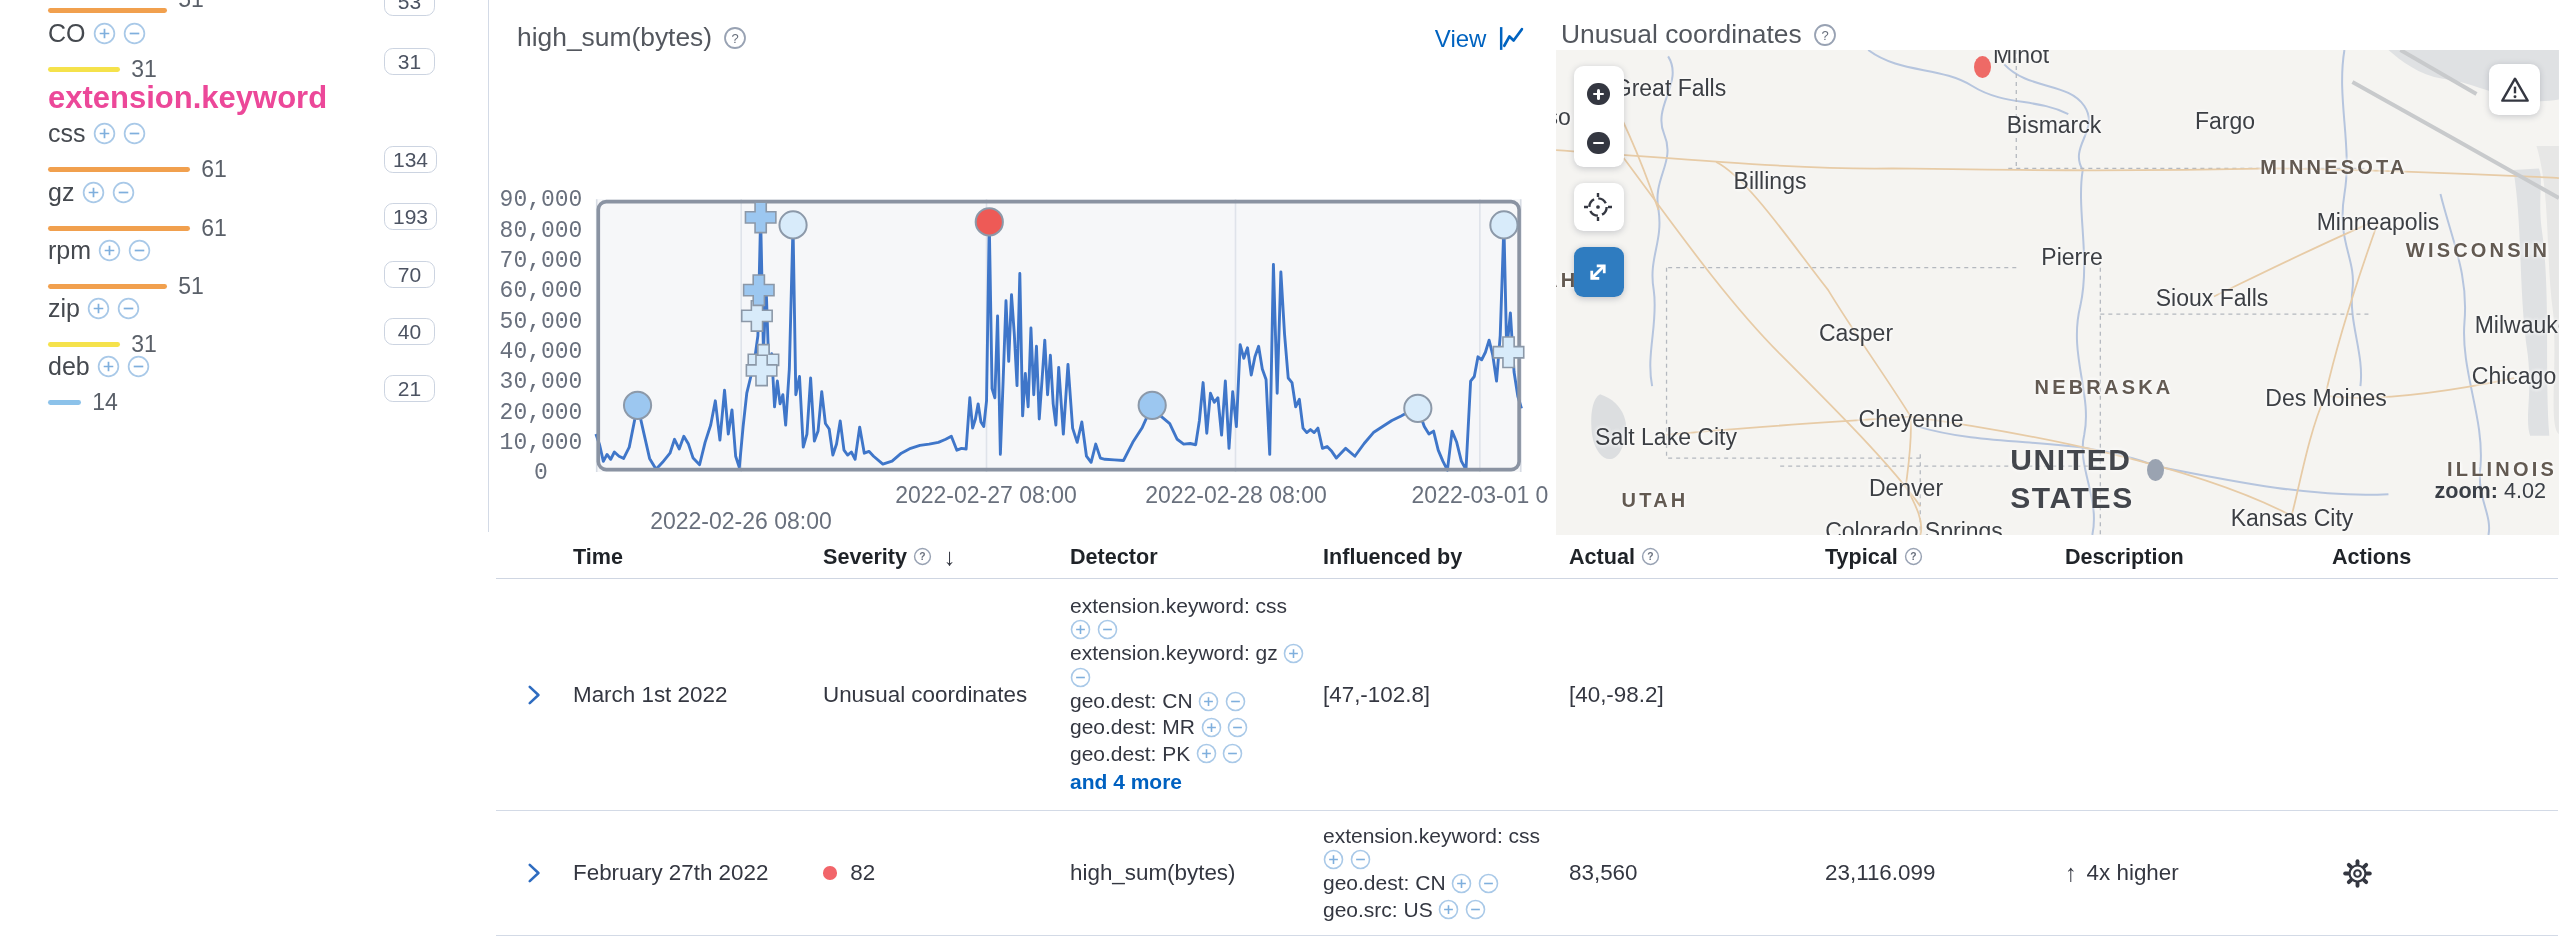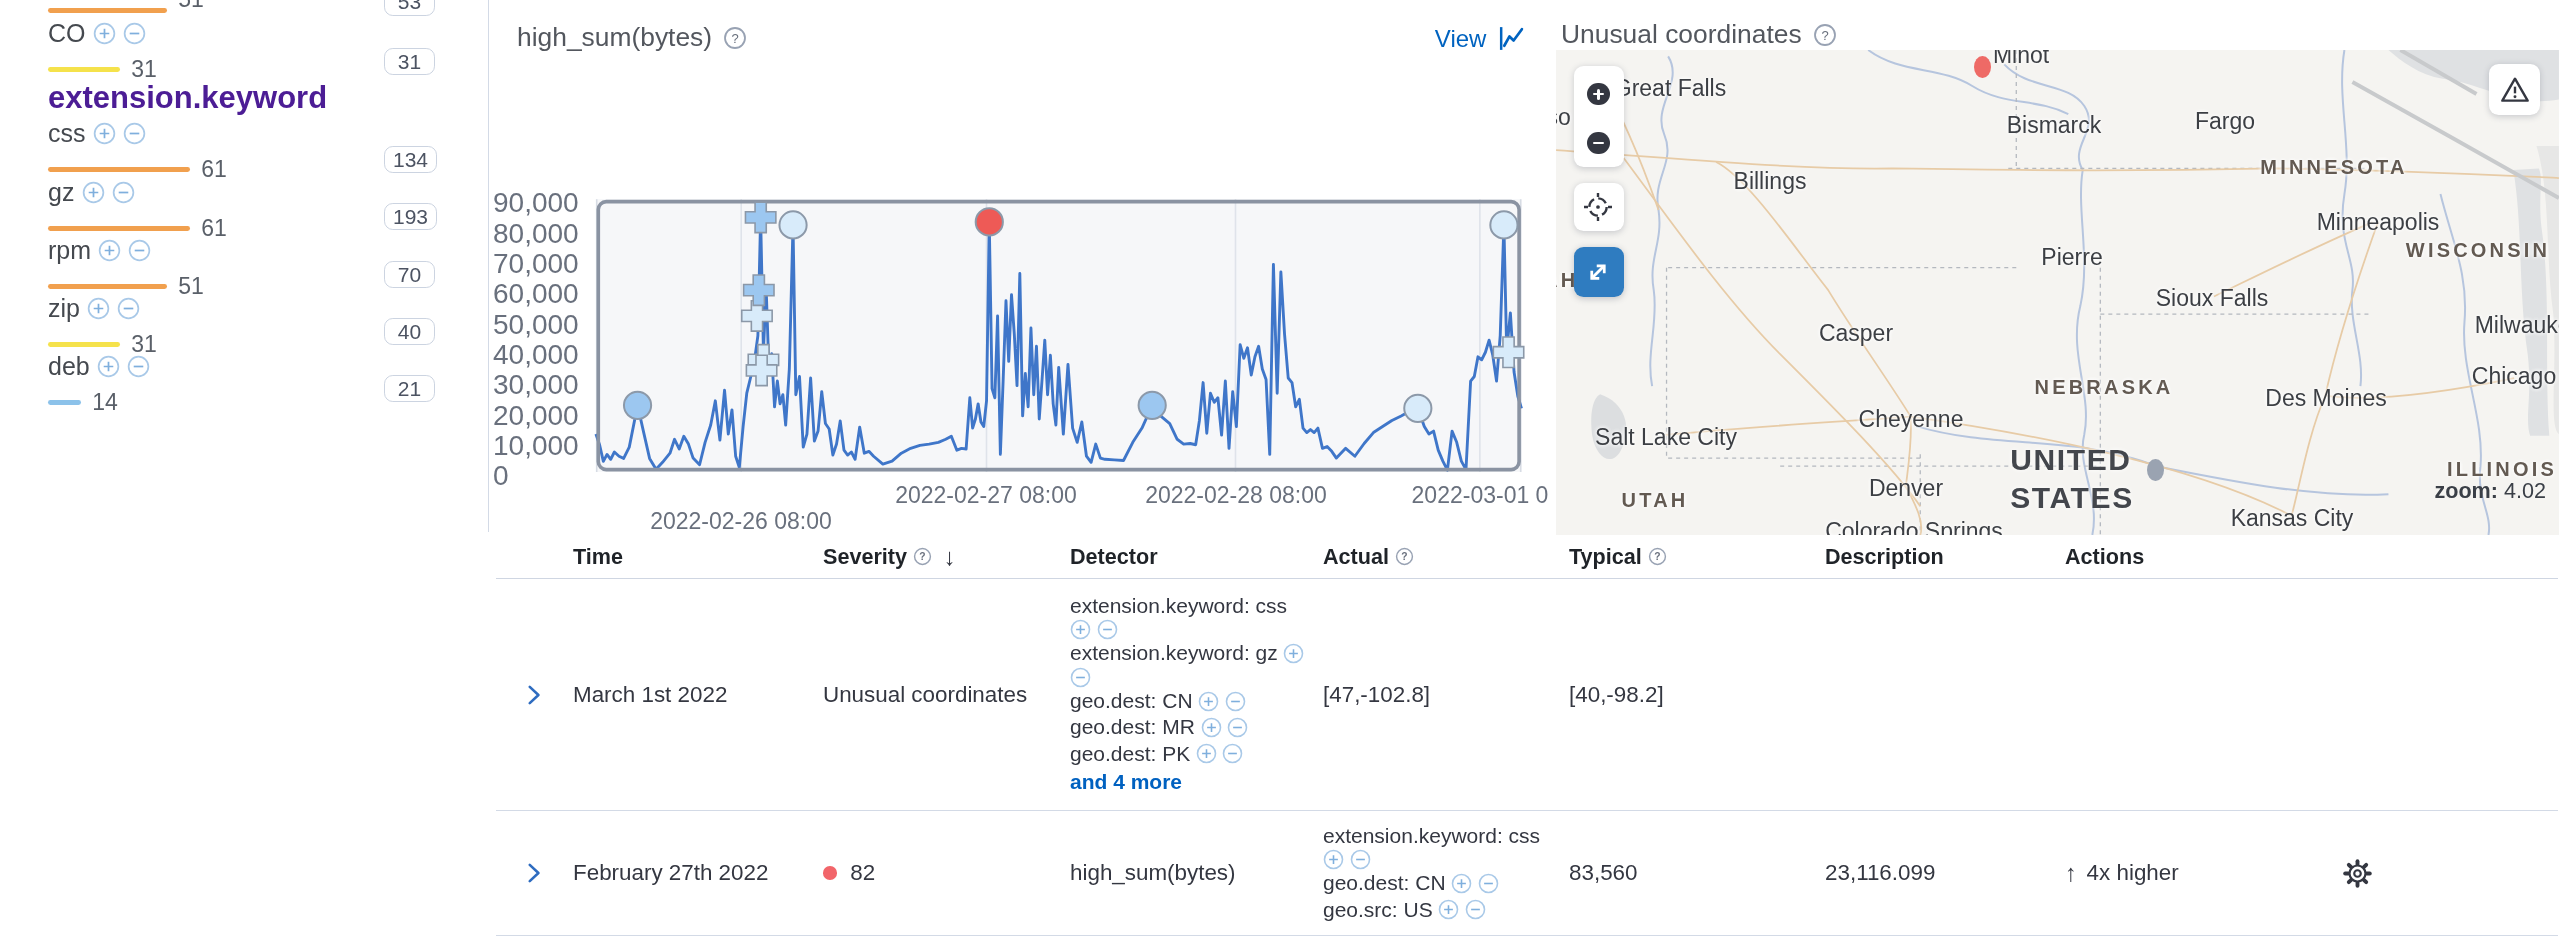--- a/index.html
+++ b/index.html
@@ -9,30 +9,30 @@
   
   #facet-panel{left:0;top:0;width:488px;height:530px;overflow:hidden;background:#fff;}
   .facet-item{position:absolute;left:48px;}
   .facet-label-row{display:flex;align-items:center;gap:7.2px;font-size:25px;color:#45494f;}
   .facet-bar-row{display:flex;align-items:center;gap:11.2px;margin-top:9.6px;height:24px;}
   .facet-bar{height:5.6px;border-radius:2.4px;}
   .facet-value{font-size:23px;color:#5a6069;}
   .facet-badge{position:absolute;left:384px;min-width:51px;height:27px;border:1.6px solid #ccd4e1;
       border-radius:8.8px;display:flex;align-items:center;justify-content:center;
       font-size:21px;color:#4c5362;background:#fff;box-sizing:border-box;padding:0 8px;}
-  #facet-header{left:48px;top:80px;font-size:31px;font-weight:bold;color:#4c1d95;}
+  #facet-header{left:48px;top:80px;font-size:31px;font-weight:bold;color:#ec4899;}
   .pm-icon{display:inline-block;line-height:0;}
   
   #chart-card{left:488px;top:0;width:1065px;height:532px;overflow:hidden;background:#fff;
       border-left:1.6px solid #d3dae6;box-sizing:border-box;}
   #chart-title-row{position:absolute;left:28px;top:22.4px;display:flex;align-items:center;gap:11.2px;
       font-size:26.4px;color:#53575e;}
   #chart-view{position:absolute;right:28px;top:24px;display:flex;align-items:center;gap:9.6px;
       font-size:24px;color:#0063c0;cursor:pointer;}
-  .ylabel{position:absolute;width:96px;text-align:left;font-size:28px;color:#69707d;}
+  .ylabel{position:absolute;width:96px;text-align:center;font-size:23px;color:#69707d;font-family:Liberation Mono, monospace;}
   .xlabel{position:absolute;font-size:23px;color:#69707d;white-space:nowrap;transform:translateX(-50%);}
   
   #map-title-row{position:absolute;left:1561px;top:19px;display:flex;align-items:center;gap:11.2px;
       font-size:26.4px;color:#53575e;background:#fff;}
   #map-canvas{left:1556px;top:50px;width:1003px;height:485px;overflow:hidden;background:#f5f4f1;}
   .city{position:absolute;transform:translateX(-50%);font-size:23px;color:#3c3f44;white-space:nowrap;
       text-shadow:0 0 4px #fff,0 0 4px #fff;}
   .state{position:absolute;transform:translateX(-50%);font-size:20px;font-weight:bold;color:#635a52;
       letter-spacing:3.2px;white-space:nowrap;text-shadow:0 0 4px #fff,0 0 4px #fff;}
   .state.partial{transform:none;}
@@ -386,20 +386,23 @@
         <svg width="19" height="19" viewBox="0 0 24 24" class="qmark" style="font-size:27px">
           <circle cx="12" cy="12" r="10" stroke="#98a2b3" stroke-width="1.8" fill="none"></circle>
           <text x="12" y="16.5" text-anchor="middle" font-size="13" fill="#69707d">?</text>
         </svg>
         <span class="sort-arrow">↓</span>
       </div>
       <div class="cell">
         <span>Detector</span>
       </div>
       <div class="cell">
+        <span>Influenced by</span>
+      </div>
+      <div class="cell">
         <span>Actual</span>
         <svg width="19" height="19" viewBox="0 0 24 24" class="qmark" style="font-size:27px">
           <circle cx="12" cy="12" r="10" stroke="#98a2b3" stroke-width="1.8" fill="none"></circle>
           <text x="12" y="16.5" text-anchor="middle" font-size="13" fill="#69707d">?</text>
         </svg>
       </div>
       <div class="cell">
         <span>Typical</span>
         <svg width="19" height="19" viewBox="0 0 24 24" class="qmark" style="font-size:27px">
           <circle cx="12" cy="12" r="10" stroke="#98a2b3" stroke-width="1.8" fill="none"></circle>

